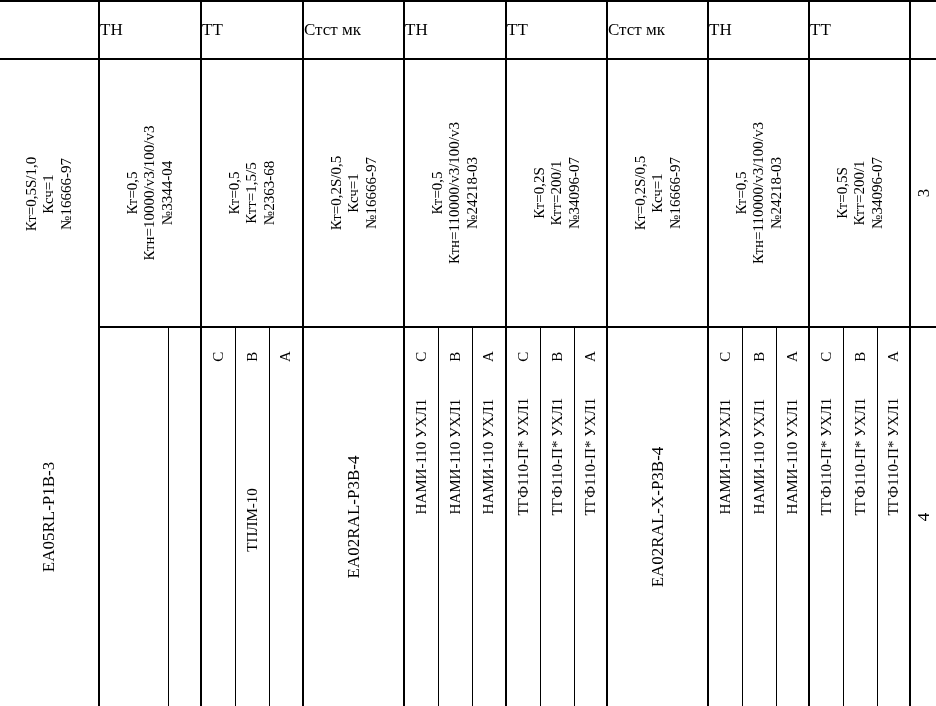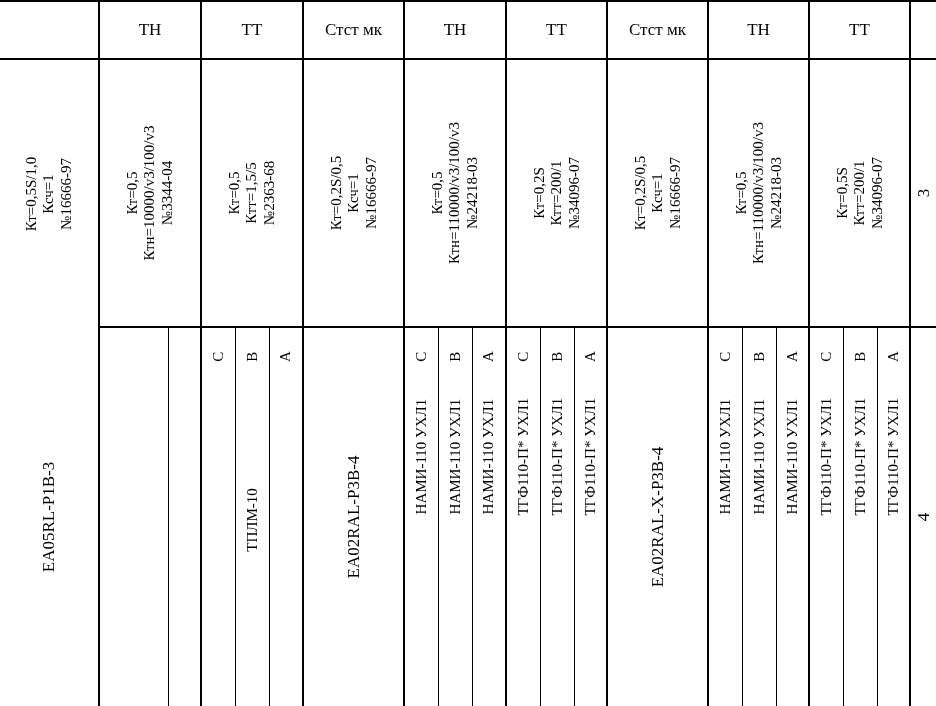--- a/index.html
+++ b/index.html
@@ -41,21 +41,21 @@
     line-height: 1.15;
     font-size: 15px;
   }
   .vtext.big { font-size: 17px; }
   .htext {
     position: absolute;
     left: 0;
     right: 0;
     top: 50%;
     transform: translateY(-50%);
-    text-align: center;
+    text-align: left;
     white-space: pre;
     font-size: 17px;
   }
   .lines { display: block; }
 </style>
 </head>
 <body>
 
 <div class="sheet">
 

